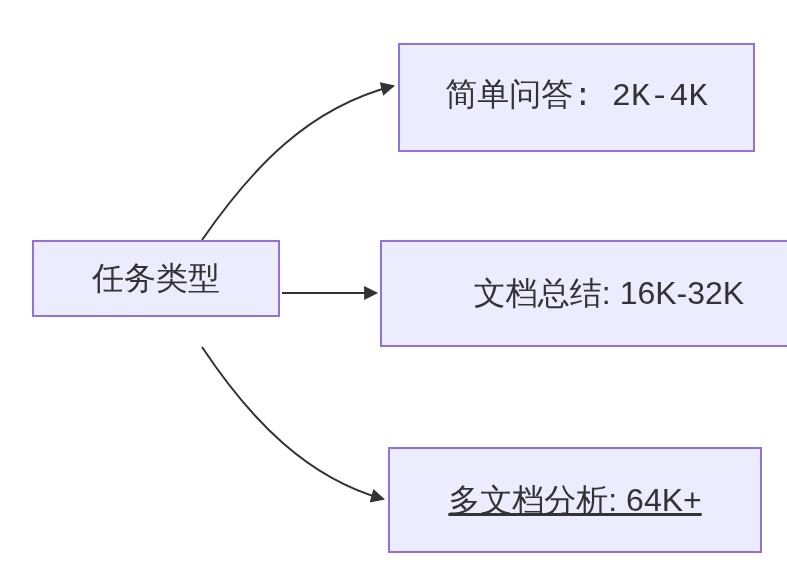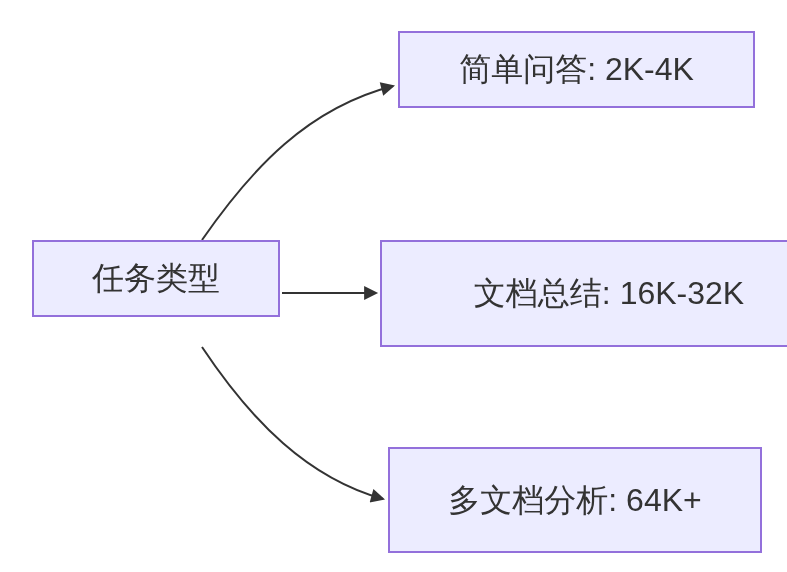--- a/index.html
+++ b/index.html
@@ -34,23 +34,23 @@
     border: 2px solid var(--node-border, #9370DB);
     display: flex;
     align-items: center;
     justify-content: center;
     color: var(--text, #333333);
     font-size: 32px;
     line-height: 1.2;
     white-space: nowrap;
   }
   .node-root    { left: 32px;  top: 240px; width: 248px; height: 77px; }
-  .node-simple  { left: 398px; top: 31px;  width: 357px; height: 77px; }
+  .node-simple  { left: 398px; top: 43px;  width: 357px; height: 109px; font-family: Liberation Mono, monospace; }
   .node-summary { left: 380px; top: 240px; width: 458px; height: 107px; }
-  .node-multi   { left: 388px; top: 447px; width: 374px; height: 106px; }
+  .node-multi   { left: 388px; top: 447px; width: 374px; height: 106px; text-decoration: underline; }
 </style>
 </head>
 <body>
 
 <div class="canvas">
 
   <svg class="edges" viewBox="0 0 787 572" xmlns="http://www.w3.org/2000/svg">
     <defs>
       <marker id="arrowhead" viewBox="0 0 10 10" refX="8.5" refY="5" markerWidth="8" markerHeight="7" orient="auto">
         <path d="M0,0 L10,5 L0,10 z" fill="#333333"></path>

